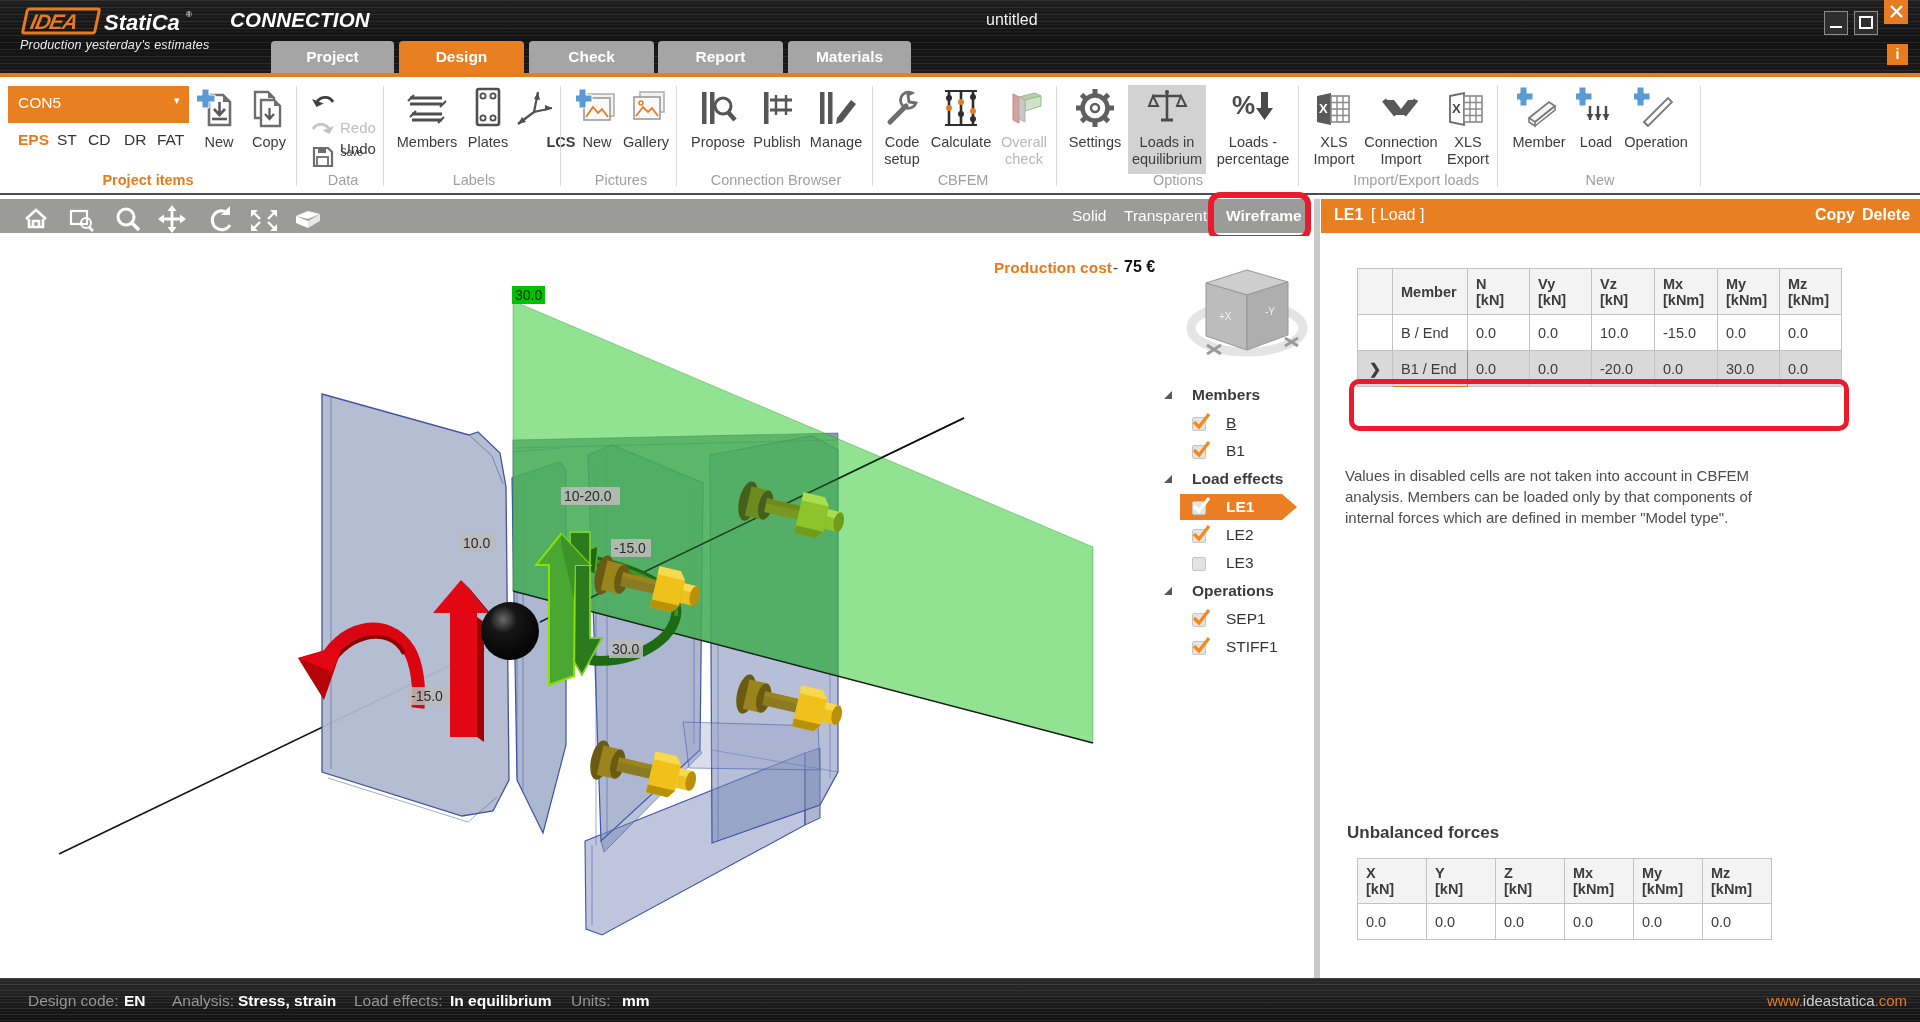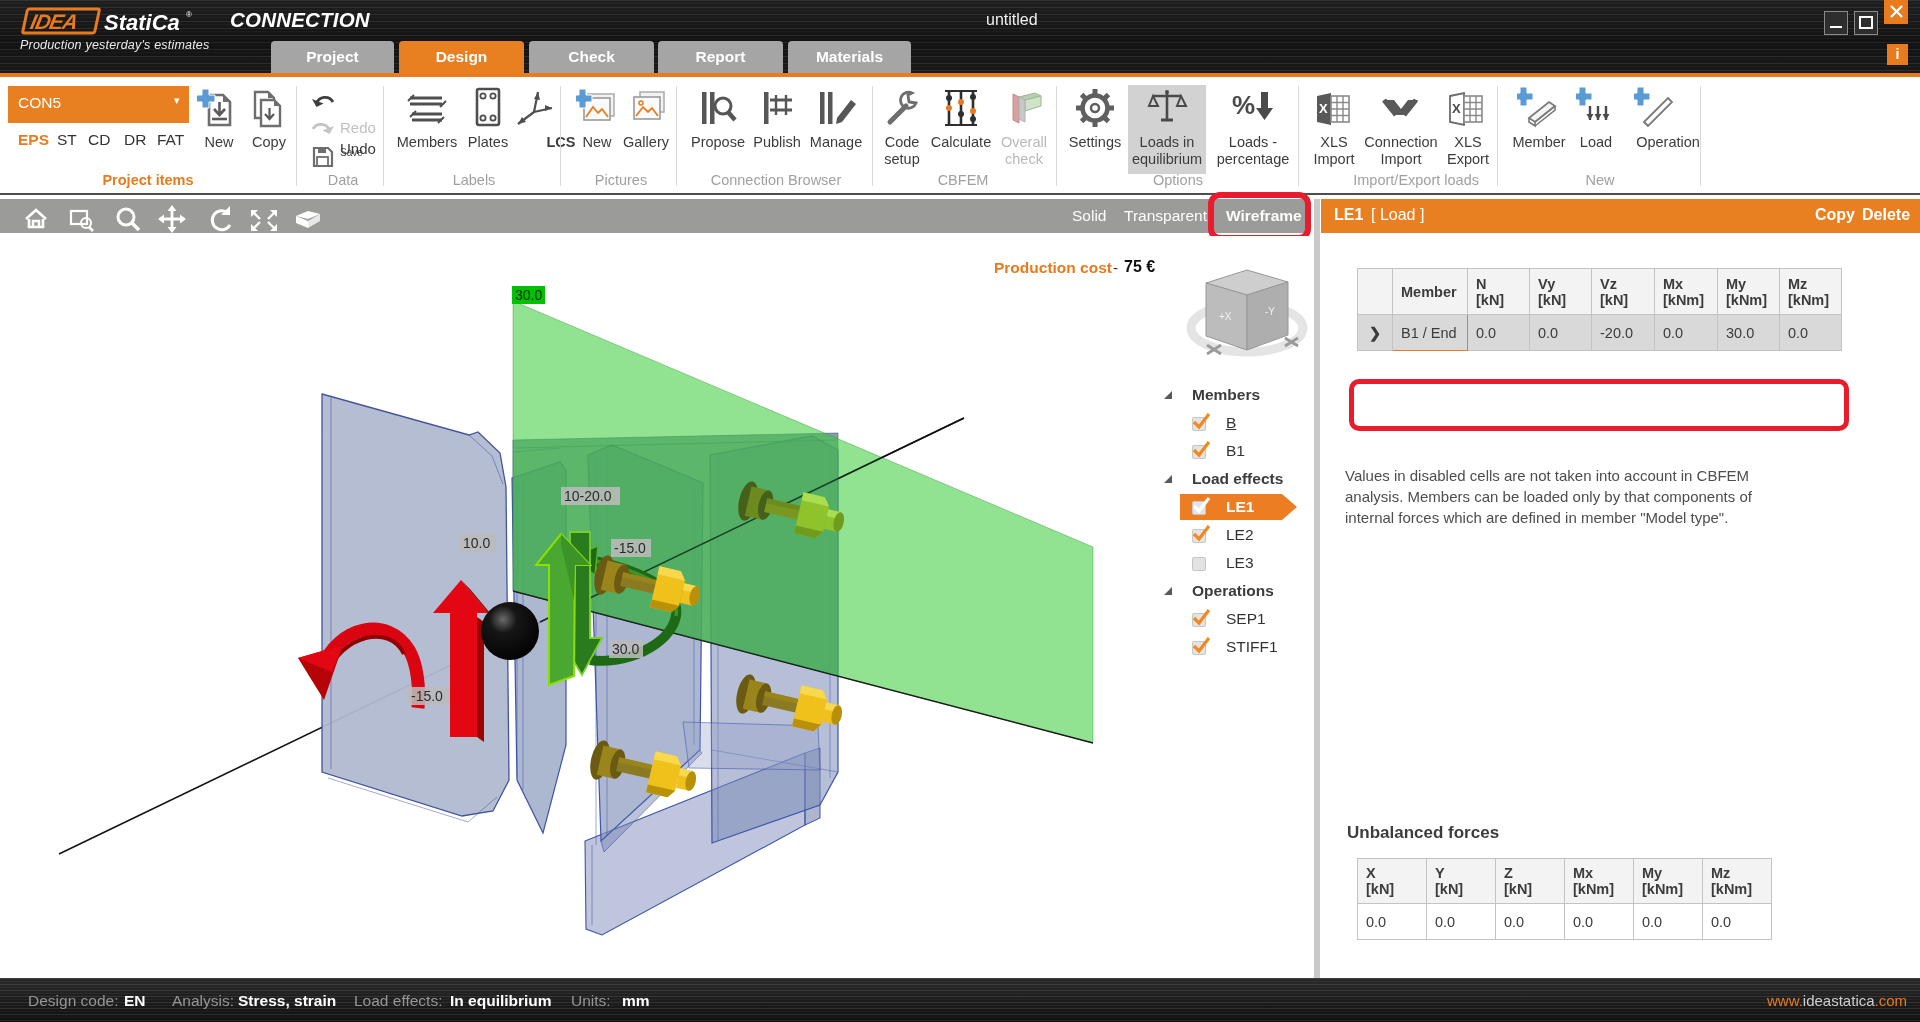--- a/index.html
+++ b/index.html
@@ -274,21 +274,21 @@
       <path d="M3 1 h7 v6 h6 v7 h-6 v6 h-7 v-6 h-6 v-7 h6 z" fill="#5b9bd5" stroke="#fff" stroke-width="1"></path>
       <path d="M14 20 v14 M22 20 v14 M30 20 v14" stroke="#4a4a4a" stroke-width="2.4"></path>
       <path d="M14 34 l-3.5 -6 h7 z M22 34 l-3.5 -6 h7 z M30 34 l-3.5 -6 h7 z" fill="#4a4a4a"></path>
     </svg>
   <div class="rlb abs " style="left:1576px;top:57px;width:40px;">Load</div>
   <svg class="abs" style="left:1634px;top:9px;" width="44" height="46" viewBox="0 0 44 46">
       <path d="M3 1 h7 v6 h6 v7 h-6 v6 h-7 v-6 h-6 v-7 h6 z" fill="#5b9bd5" stroke="#fff" stroke-width="1"></path>
       <path d="M10 36 L34 12 l4 4 L14 40 z" fill="none" stroke="#7a7a7a" stroke-width="1.8"></path>
       <path d="M10 36 l4 4" stroke="#7a7a7a" stroke-width="1.6"></path>
     </svg>
-  <div class="rlb abs " style="left:1620px;top:57px;width:72px;margin-left:12px;">Operation</div>
+  <div class="rlb abs " style="left:1620px;top:57px;width:72px;">Operation</div>
   <div class="rdiv abs" style="left:1700px;"></div>
   <div class="glabel abs" style="left:444px;width:60px;">Labels</div>
   <div class="glabel abs" style="left:591px;width:60px;">Pictures</div>
   <div class="glabel abs" style="left:696px;width:160px;">Connection Browser</div>
   <div class="glabel abs" style="left:933px;width:60px;">CBFEM</div>
   <div class="glabel abs" style="left:1148px;width:60px;">Options</div>
   <div class="glabel abs" style="left:1319px;width:160px;text-align:right;">Import/Export loads</div>
   <div class="glabel abs" style="left:1570px;width:60px;">New</div>
   </div>
 
@@ -312,20 +312,30 @@
       <tbody>
         <tr style="height:46px;">
         <th style="width:35px; padding:0;"></th>
         <th style="width:75px;">Member</th>
         <th style="width:62px;">N<br>[kN]</th>
         <th style="width:62px;">Vy<br>[kN]</th>
         <th style="width:63px;">Vz<br>[kN]</th>
         <th style="width:63px;">Mx<br>[kNm]</th>
         <th style="width:62px;">My<br>[kNm]</th>
         <th style="width:62px;">Mz<br>[kNm]</th>
+      </tr>
+      <tr style="height:36px;">
+        <td></td>
+          <td>B / End</td>
+          <td>0.0</td>
+          <td>0.0</td>
+          <td>10.0</td>
+          <td>-15.0</td>
+          <td>0.0</td>
+          <td>0.0</td>
       </tr>
       <tr style="height:36px; background:#d9d9d9;">
         <td style="text-align:center; padding:0; font-weight:bold;">❯</td>
         <td style="border:1px solid #e87b1e;">B1 / End</td>
           <td>0.0</td>
           <td>0.0</td>
           <td>-20.0</td>
           <td>0.0</td>
           <td>30.0</td>
           <td>0.0</td>

